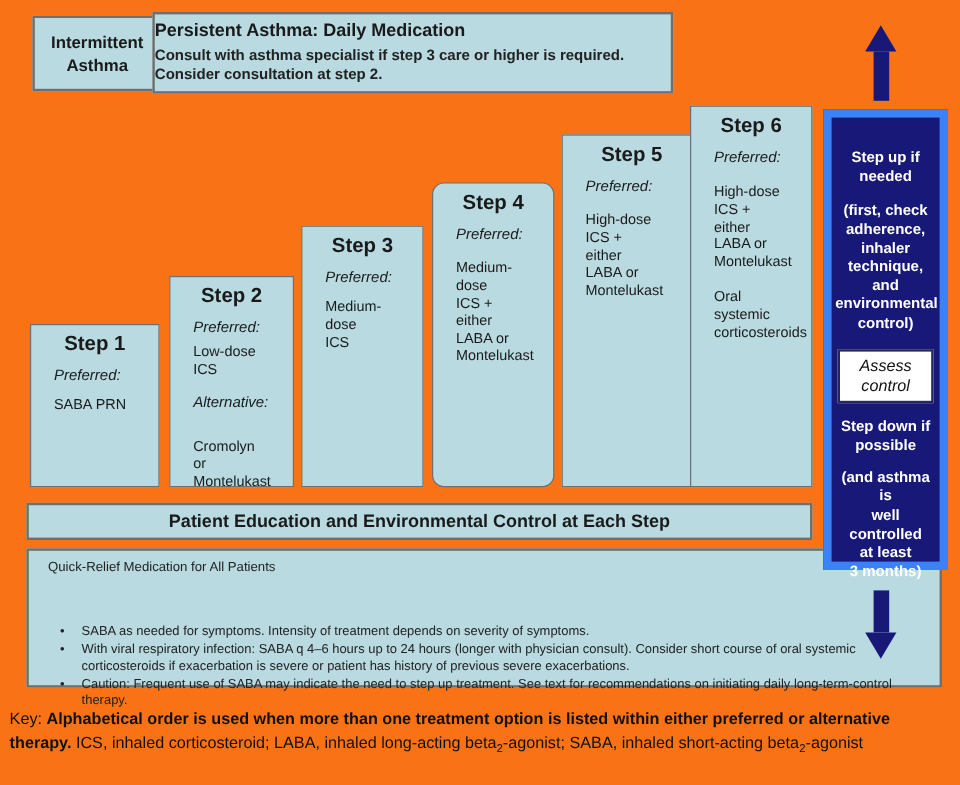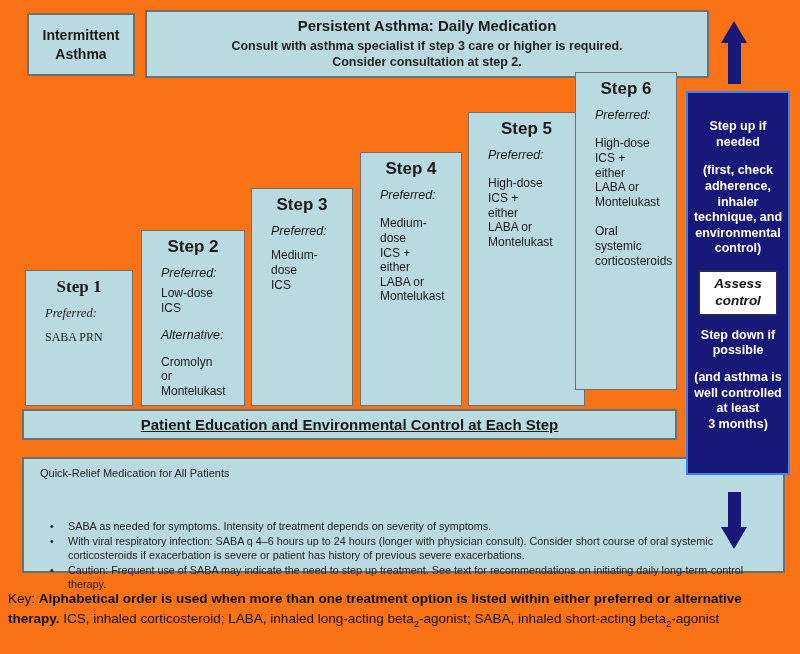--- a/index.html
+++ b/index.html
@@ -21,70 +21,70 @@
   .step-box { border-width: 1.5px; }
   .pre { white-space: pre-line; }
 
   
   .intermittent {
     left: 27px; top: 13px; width: 108px; height: 63px;
     text-align: center; font-weight: bold; font-size: 14px; line-height: 1.3;
     display: flex; align-items: center; justify-content: center;
   }
   .persistent {
-    left: 145px; top: 10px; width: 564px; height: 68px;
-    text-align: center; padding-top: 5px;
+    left: 127px; top: 10px; width: 434px; height: 68px;
+    padding-top: 5px;
   }
   .persistent .title { font-weight: bold; font-size: 15px; margin-bottom: 4px; }
   .persistent .sub { font-weight: bold; font-size: 12.5px; line-height: 1.3; color:#222; }
 
   
   .step-title { text-align: center; font-weight: bold; font-size: 17px; margin-top: 6px; }
   .step-body { padding: 0 19px; font-size: 12px; line-height: 1.22; }
   .lbl { font-style: italic; font-size: 12.5px; margin-top: 9px; }
   .txt { margin-top: 9px; }
   .txt2 { margin-top: 13px; }
 
-  .s1 { left: 25px;  top: 270px; width: 108px; height: 136px; font-family: Liberation Serif, serif; }
+  .s1 { left: 25px;  top: 270px; width: 108px; height: 136px; }
   .s2 { left: 141px; top: 230px; width: 104px; height: 176px; }
   .s3 { left: 251px; top: 188px; width: 102px; height: 218px; }
-  .s4 { left: 360px; top: 152px; width: 102px; height: 254px; }
+  .s4 { left: 360px; top: 152px; width: 102px; height: 254px; border-radius: 10px; }
   .s5 { left: 468px; top: 112px; width: 117px; height: 294px; }
-  .s6 { left: 575px; top: 72px;  width: 102px; height: 318px; }
+  .s6 { left: 575px; top: 88px;  width: 102px; height: 318px; }
 
   
   .edu {
-    left: 22px; top: 409px; width: 655px; height: 31px;
+    left: 22px; top: 419px; width: 655px; height: 31px;
     font-weight: bold; font-size: 15px;
-    display: flex; align-items: center; justify-content: center; text-decoration: underline;
+    display: flex; align-items: center; justify-content: center;
   }
   .quick {
     left: 22px; top: 457px; width: 763px; height: 116px;
     font-size: 10.8px; color: #222; padding: 8px 10px 0 16px;
   }
   .quick .q-title { font-size: 11px; margin-bottom: 9px; }
   .quick ul { list-style: none; margin-left: 6px; margin-top: 40px; }
   .quick li { position: relative; padding-left: 22px; line-height: 1.35; }
   .quick li::before { content: "\2022"; position: absolute; left: 4px; }
 
   
   .side-panel {
     position: absolute;
     left: 686px; top: 91px; width: 104px; height: 384px;
-    background: #181878; border: 2px solid #3b82f6;
+    background: #181878; border: 7px solid #3b82f6;
     color: #ffffff; text-align: center;
     font-weight: bold; font-size: 12.5px; line-height: 1.25;
     padding: 26px 3px 0 3px;
   }
   .side-panel .gap1 { margin-top: 13px; }
   .assess-box {
     background: #ffffff; color: #111;
     border: 2px solid #26265e;
     width: 80px; margin: 13px auto 0 auto;
-    font-style: italic; font-weight: bold; font-size: 13.5px;
+    font-style: italic; font-weight: normal; font-size: 13.5px;
     padding: 4px 0; line-height: 1.25;
   }
   .sp-down { margin-top: 12px; }
   .sp-down-note { margin-top: 11px; }
 
   
   .arrow { position: absolute; width: 26px; }
   .arrow .head-up {
     width: 0; height: 0; margin: 0 auto;
     border-left: 13px solid transparent;
@@ -135,21 +135,21 @@
       <div class="txt pre">SABA PRN</div>
     </div>
   </div>
 
   <div class="box step-box s2">
     <div class="step-title">Step 2</div>
     <div class="step-body">
       <div class="lbl">Preferred:</div>
       <div class="txt pre" style="margin-top:5px">Low-dose ICS</div>
       <div class="lbl" style="margin-top:12px">Alternative:</div>
-      <div class="txt pre" style="margin-top:12px">Cromolyn or
+      <div class="txt pre" style="margin-top:22px">Cromolyn or
 Montelukast</div>
     </div>
   </div>
 
   <div class="box step-box s3">
     <div class="step-title">Step 3</div>
     <div class="step-body">
       <div class="lbl">Preferred:</div>
       <div class="txt pre">Medium-dose
 ICS</div>

